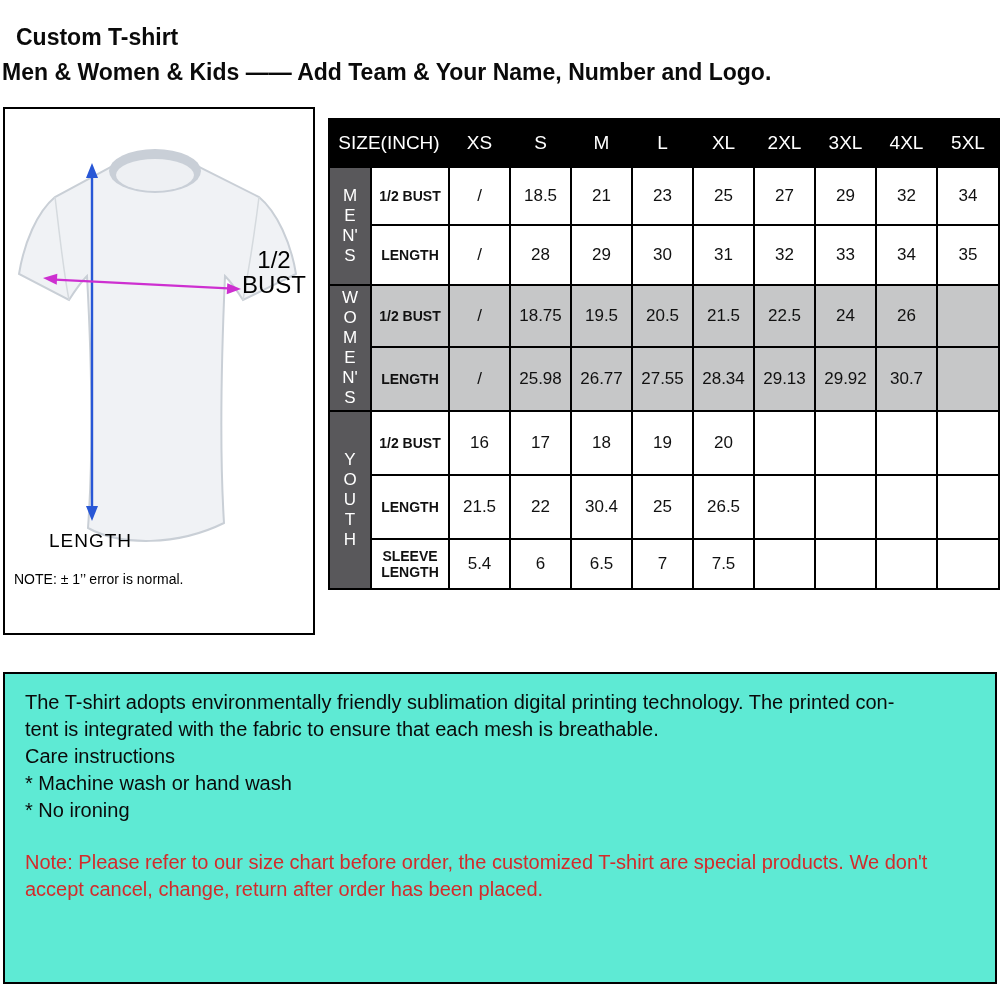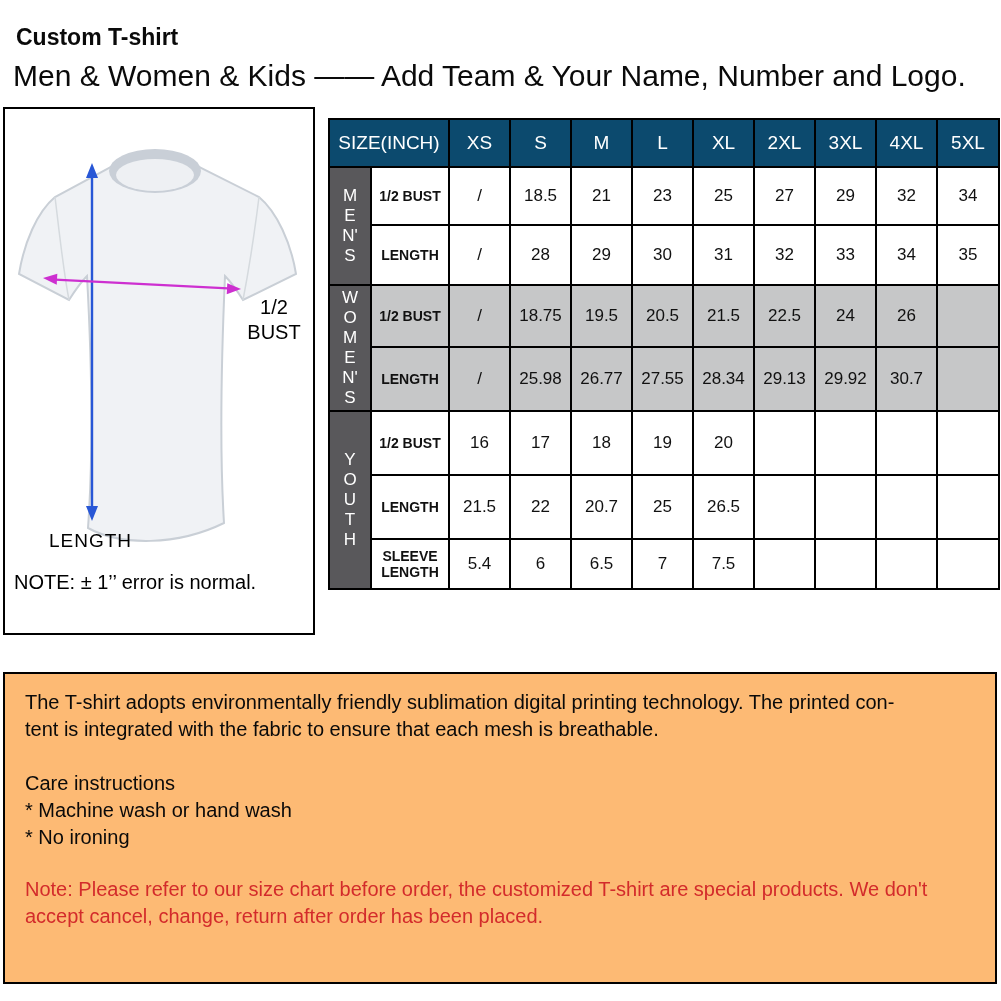--- a/index.html
+++ b/index.html
@@ -9,77 +9,77 @@
     position: relative;
     font-family: "Liberation Sans", "DejaVu Sans", sans-serif;
     color: #111;
     overflow: hidden;
   }
   .title {
     position: absolute; left: 16px; top: 24px;
     font-size: 23px; font-weight: bold; color: #0a0a0a; text-align: center;
   }
   .subtitle {
-    position: absolute; left: 13px; top: 59px;
-    font-size: 30px; font-weight: normal; color: #0a0a0a; white-space: nowrap;
+    position: absolute; left: 2px; top: 59px;
+    font-size: 23px; font-weight: bold; color: #0a0a0a; white-space: nowrap;
   }
 
   
   .diagram-box {
     position: absolute; left: 3px; top: 107px;
     width: 312px; height: 528px;
     border: 2px solid #000; background: #fff;
   }
   .diagram-box svg { position: absolute; left: 0; top: 0; }
   .bust-label {
     position: absolute; left: 228px; top: 138px; width: 82px;
-    text-align: center; font-size: 20px; line-height: 25px;
-    white-space: pre-line; color: #000; margin-top: 48px;
+    text-align: center; font-size: 24px; line-height: 25px;
+    white-space: pre-line; color: #000;
   }
   .length-label {
     position: absolute; left: 44px; top: 421px;
     font-size: 19px; color: #000; letter-spacing: 1px;
   }
   .tolerance-note {
     position: absolute; left: 9px; top: 462px;
-    font-size: 20px; color: #000;
+    font-size: 14px; color: #000;
   }
 
   
   table.size-chart {
     position: absolute; left: 328px; top: 118px;
     border-collapse: collapse; table-layout: fixed; width: 671px;
   }
   table.size-chart th, table.size-chart td {
     border: 2px solid #000; text-align: center; vertical-align: middle;
     overflow: hidden; padding: 0 2px;
   }
   table.size-chart thead th {
-    background: #0c4a6e; color: #fff;
+    background: #000000; color: #fff;
     font-size: 19px; font-weight: normal; height: 48px;
   }
   td.group-cell {
     background: #59585b; color: #fff;
     font-size: 17px; line-height: 20px; font-weight: normal;
     white-space: pre-line; text-align: center;
   }
   td.label-cell { font-size: 14px; font-weight: bold; line-height: 16px; }
   td.value-cell { font-size: 17px; }
   tr.shaded td.label-cell, tr.shaded td.value-cell { background: #c6c7c8; }
 
   
   .info-box {
     position: absolute; left: 3px; top: 672px;
     width: 994px; height: 312px;
-    border: 2px solid #000; background: #fdba74;
+    border: 2px solid #000; background: #5eead4;
     padding: 15px 20px 0 20px;
     font-size: 20px; line-height: 27px; color: #0a0a0a;
   }
   .pre { white-space: pre-line; }
-  .care-title { margin-top: 27px; }
+  .care-title { }
   .care-row { display: flex; flex-direction: column; }
   .care-col-left { width: 352px; }
   .warning { margin-top: 25px; color: #d32b2b; }
 </style>
 </head>
 <body>
 
 <div class="title">Custom T-shirt</div>
 <div class="subtitle">Men &amp; Women &amp; Kids —— Add Team &amp; Your Name, Number and Logo.</div>
 
@@ -219,21 +219,21 @@
         <td class="value-cell">20</td>
         <td class="value-cell"></td>
         <td class="value-cell"></td>
         <td class="value-cell"></td>
         <td class="value-cell"></td>
       </tr>
       <tr style="height: 64px;">
         <td class="label-cell">LENGTH</td>
         <td class="value-cell">21.5</td>
         <td class="value-cell">22</td>
-        <td class="value-cell">20.7</td>
+        <td class="value-cell">30.4</td>
         <td class="value-cell">25</td>
         <td class="value-cell">26.5</td>
         <td class="value-cell"></td>
         <td class="value-cell"></td>
         <td class="value-cell"></td>
         <td class="value-cell"></td>
       </tr>
       <tr style="height: 50px;">
         <td class="label-cell">SLEEVE LENGTH</td>
         <td class="value-cell">5.4</td>

